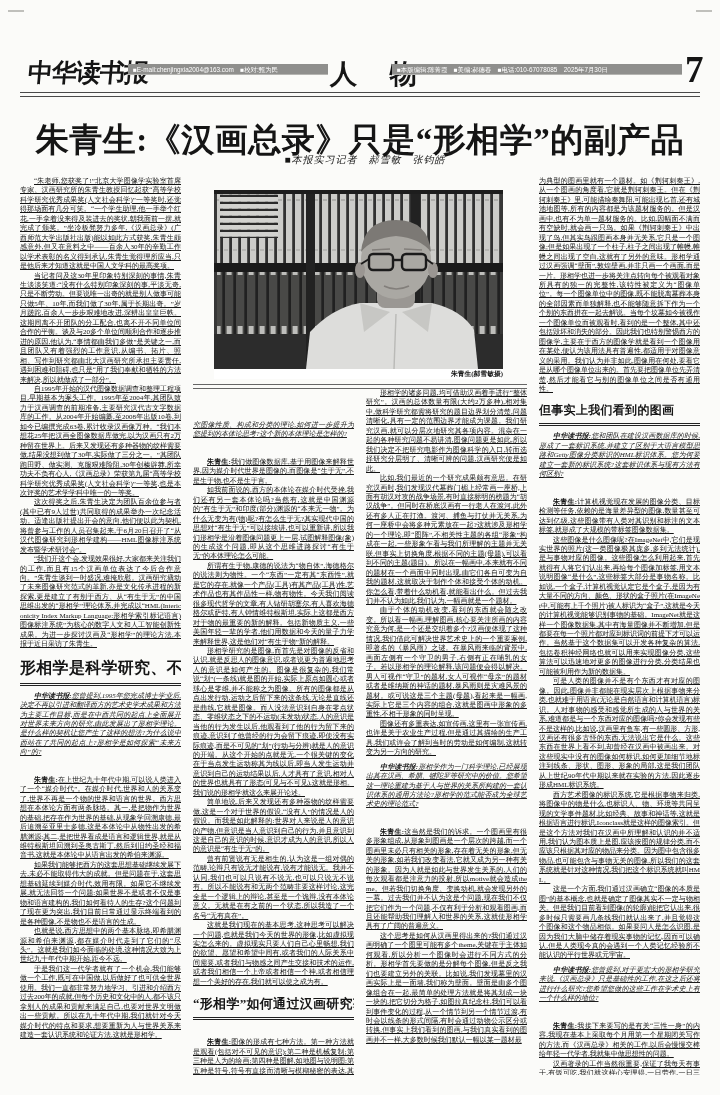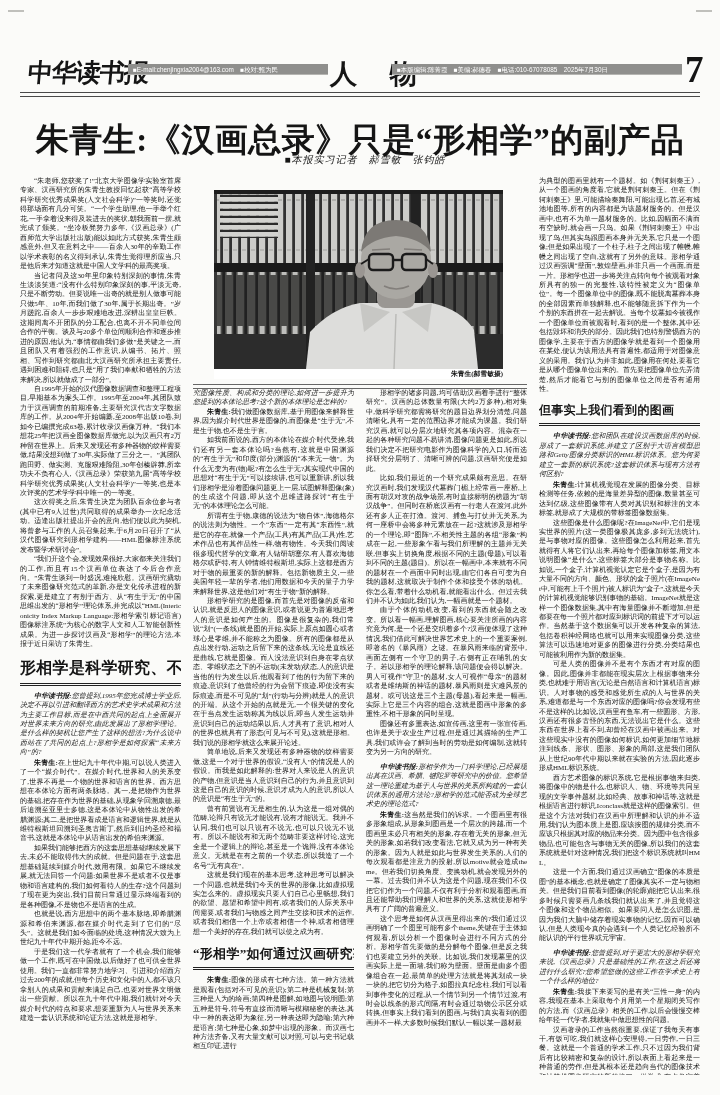--- a/index.html
+++ b/index.html
@@ -18,26 +18,26 @@
   .pagenum{position:absolute;left:685px;top:48px;font-size:37px;font-weight:900;}
   .head-rule{position:absolute;left:20px;top:92px;width:680px;height:3px;border-top:1.3px solid #4a4a4a;border-bottom:1.3px solid #4a4a4a;}
   
   .headline{position:absolute;left:0;top:118px;width:100%;text-align:center;font-size:33px;font-weight:900;letter-spacing:0.5px;white-space:nowrap;}
   .byline{position:absolute;left:5px;top:153px;width:100%;text-align:center;font-size:10px;font-style:italic;letter-spacing:1px;}
   
   .bodyarea{position:absolute;left:20px;top:177px;width:680px;height:898px;}
   .col{position:absolute;top:0;width:161px;height:898px;overflow:hidden;box-sizing:border-box;
        text-align:justify;text-justify:inter-ideograph;word-break:break-all;}
   .col.c0{left:0;} .col.c1{left:173px;padding-top:212px;} .col.c2{left:346px;padding-top:212px;} .col.c3{left:519px;}
-  .col p{margin:0;font-size:7px;line-height:9.45px;text-indent:2em;}
+  .col p{margin:0;font-size:7px;line-height:9.45px;text-indent:2em;text-decoration:underline;}
   .col p.f{text-indent:0;}
-  .col p.q,.col p.fq{font-style:italic;color:#1c1c1c;}
+  .col p.q,.col p.fq{font-style:italic;color:#1c1c1c;margin-top:32px;}
   .col p.fq{text-indent:0;}
   .col p.q{margin-top:5px;margin-bottom:1px;}
-  .col p.a{margin-top:0;}
+  .col p.a{margin-top:18px;}
   .col p b{font-weight:700;}
   .col h2{margin:8px 0 6px;padding-bottom:4px;border-bottom:3px double #222;font-weight:700;white-space:nowrap;overflow:hidden;letter-spacing:0.3px;}
   
   .photo-wrap{position:absolute;left:194px;top:13px;width:289px;background:#fff;}
   .photo-wrap svg{display:block;}
   .photo-caption{width:100%;text-align:right;font-size:6.8px;font-weight:700;line-height:10px;}
   .photo-rule{position:absolute;left:173px;top:207px;width:334px;height:3px;border-top:1px solid #666;border-bottom:1px solid #666;}
 </style>
 </head>
 <body>

